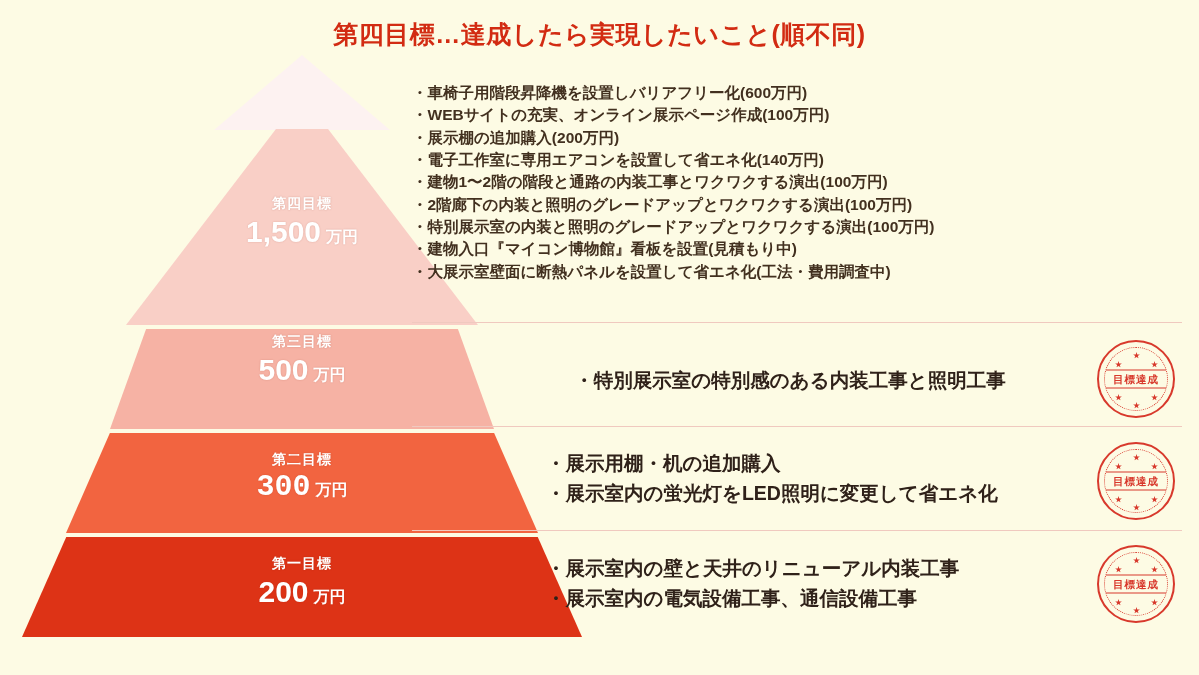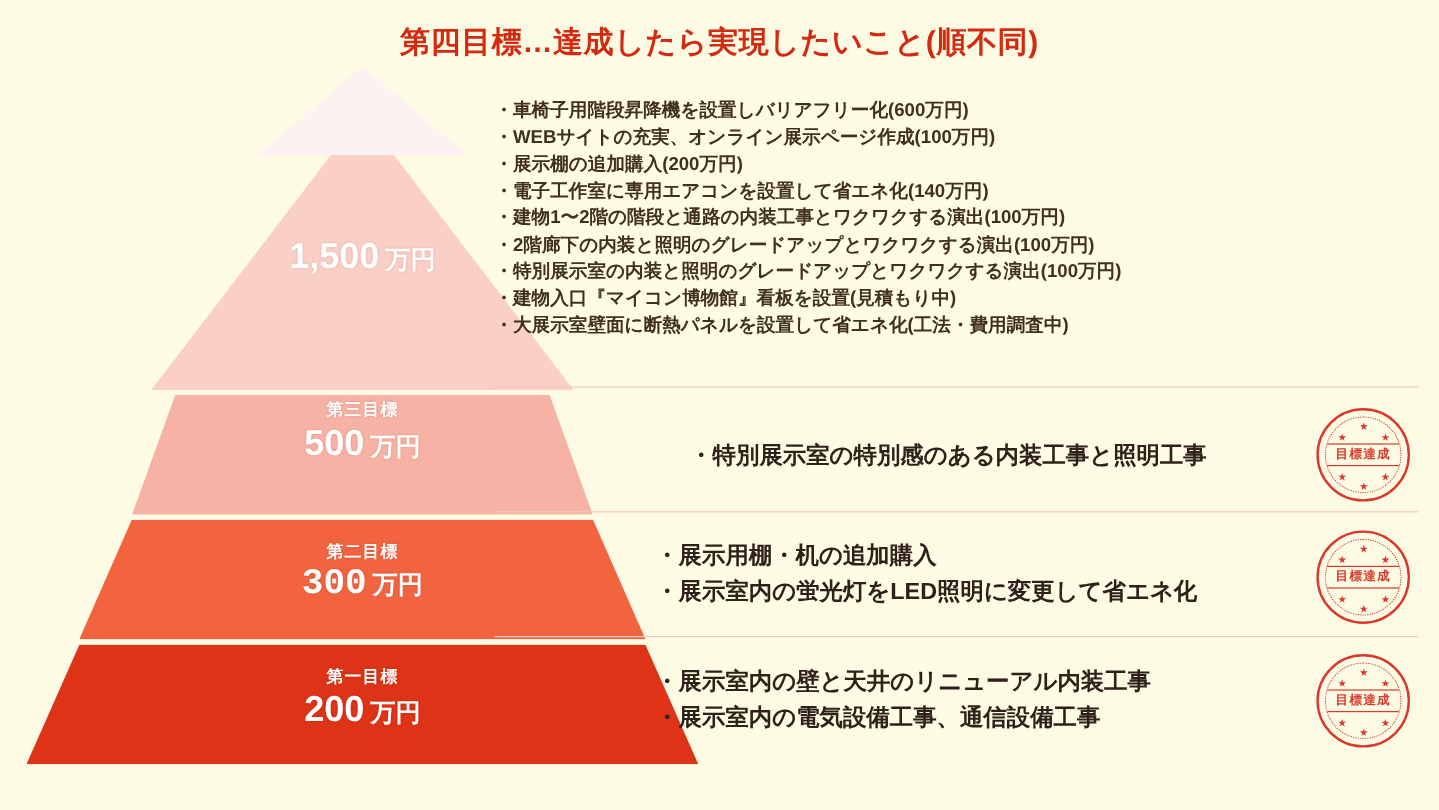--- a/index.html
+++ b/index.html
@@ -63,21 +63,21 @@
     letter-spacing: 1px;
     text-shadow: 0 0 2px rgba(120,30,10,.25);
   }
   .tier-amount {
     font-size: 30px;
     font-weight: bold;
     line-height: 1.25;
     text-shadow: 0 0 2px rgba(120,30,10,.2);
   }
   .tier-amount .unit {
-    font-size: 21px;
+    font-size: 16px;
     font-weight: bold;
     margin-left: 5px;
   }
 
   
   #tier4 { top: 0; height: 270px; }
   #tier4-apex {
     position: absolute;
     left: 192px;
     top: 0;
@@ -235,20 +235,21 @@
 <div id="stage">
 
   <div id="title">第四目標…達成したら実現したいこと(順不同)</div>
 
   <div id="pyramid">
 
     <div class="tier" id="tier4">
       <div id="tier4-apex"></div>
       <div id="tier4-body"></div>
       <div class="tier-text">
+        <div class="tier-name">第四目標</div>
         <div class="tier-amount">
           <span>1,500</span><span class="unit">万円</span>
         </div>
       </div>
     </div>
 
     <div class="tier" id="tier3">
       <div id="tier3-body"></div>
       <div class="tier-text">
         <div class="tier-name">第三目標</div>

